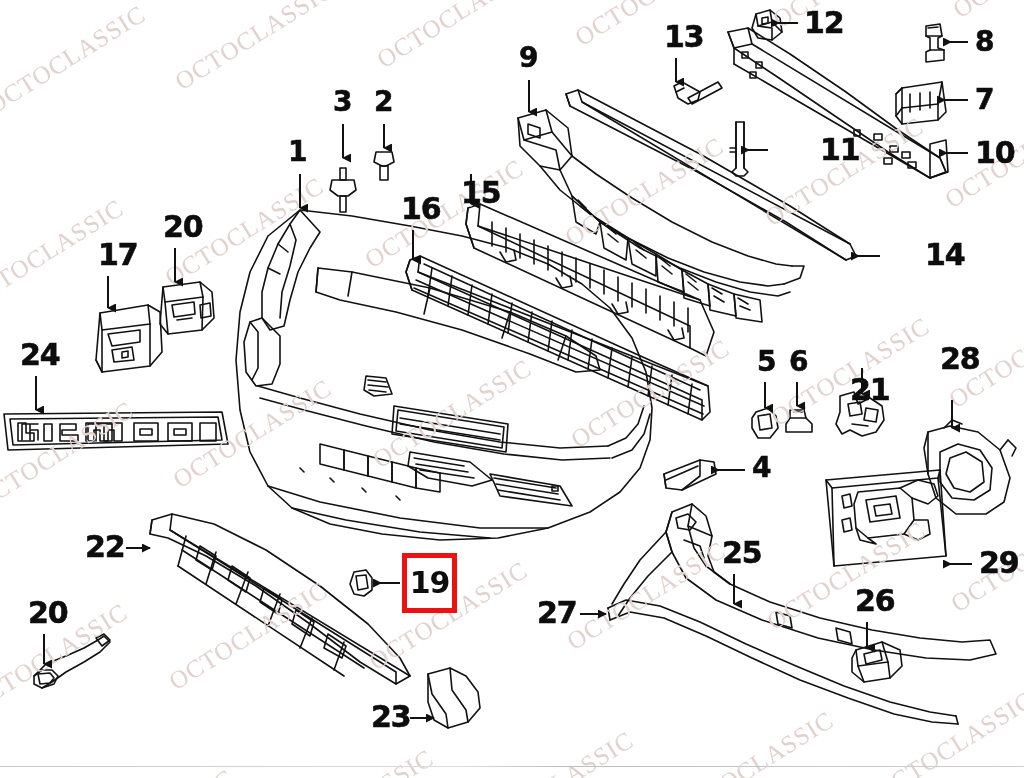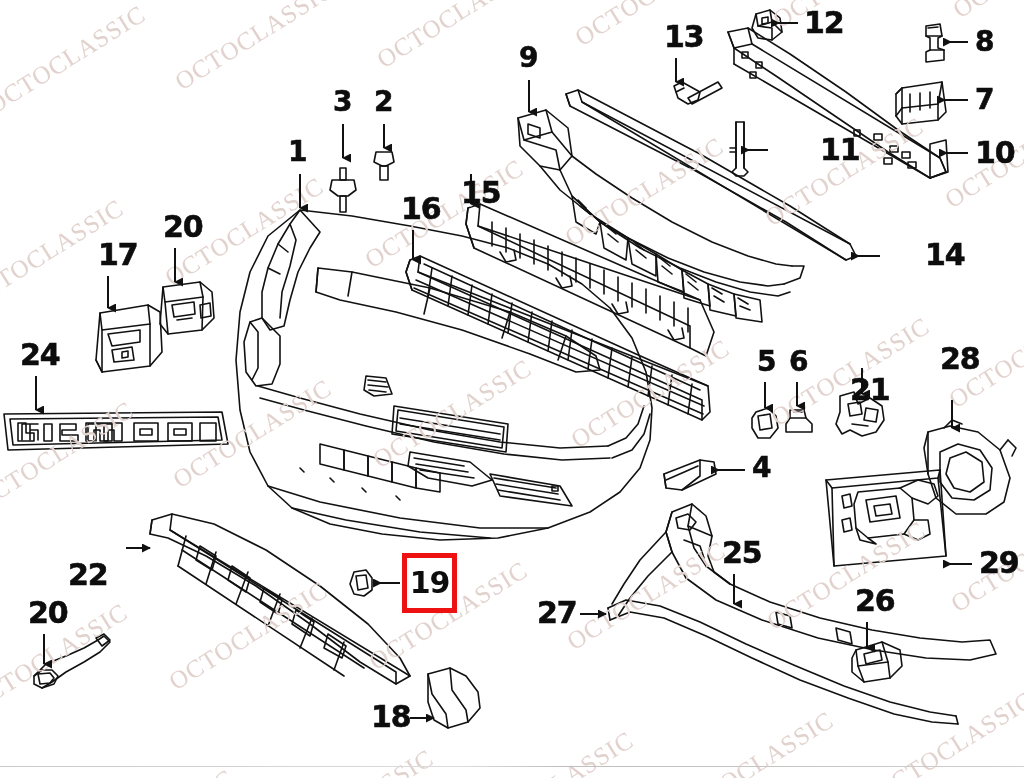--- a/index.html
+++ b/index.html
@@ -550,21 +550,21 @@
     <div class="callout" style="left: 889px; top: 240px; margin-left: 36px;">14</div>
     <div class="callout" style="left: 461px; top: 138px; margin-top: 40px;">15</div>
     <div class="callout" style="left: 401px; top: 194px;">16</div>
     <div class="callout" style="left: 98px; top: 240px;">17</div>
     <div class="callout" style="left: 163px; top: 212px;">20</div>
     <div class="callout-hl" style="left: 402px; top: 553px; width: 55px; height: 60px; border-color: rgb(238, 17, 17); border-width: 5px;">
       <span>19</span>
     </div>
     <div class="callout" style="left: 28px; top: 598px;">20</div>
     <div class="callout" style="left: 850px; top: 332px; margin-top: 43px;">21</div>
-    <div class="callout" style="left: 68px; top: 532px; margin-top: 28px;">22</div>
-    <div class="callout" style="left: 371px; top: 702px;">18</div>
+    <div class="callout" style="left: 85px; top: 532px;">22</div>
+    <div class="callout" style="left: 371px; top: 702px;">23</div>
     <div class="callout" style="left: 20px; top: 340px;">24</div>
     <div class="callout" style="left: 722px; top: 538px;">25</div>
     <div class="callout" style="left: 855px; top: 586px;">26</div>
     <div class="callout" style="left: 537px; top: 598px;">27</div>
     <div class="callout" style="left: 940px; top: 344px;">28</div>
     <div class="callout" style="left: 979px; top: 548px;">29</div>
   </div>
 
 </body></html>

